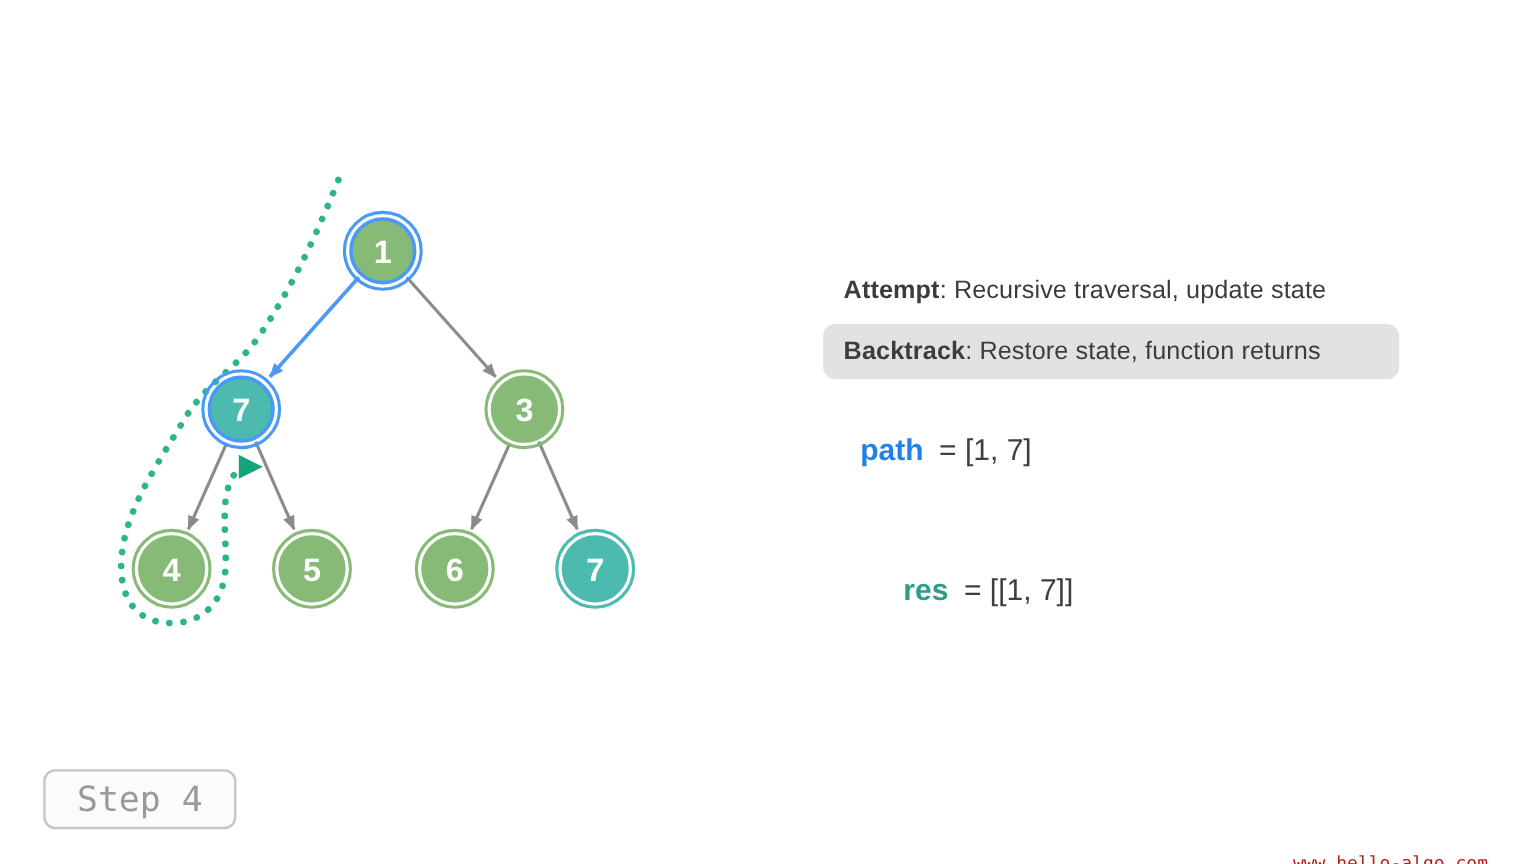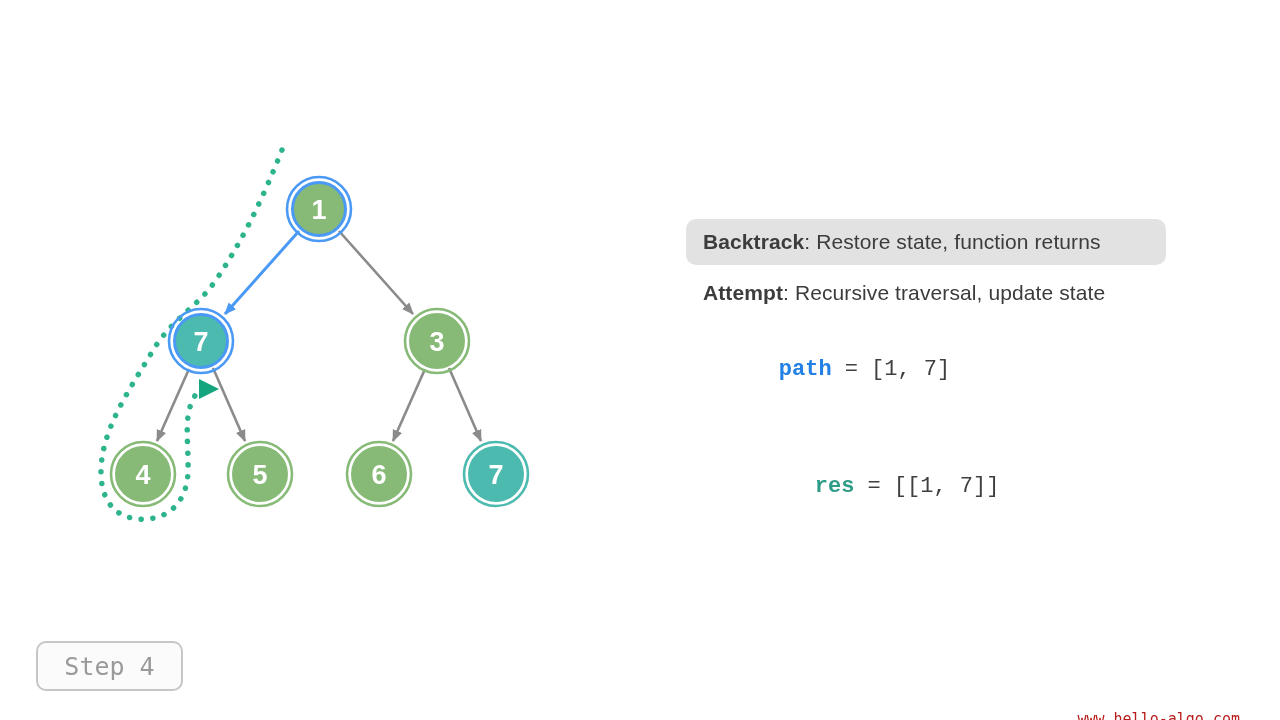--- a/index.html
+++ b/index.html
@@ -35,39 +35,39 @@
     padding:0 17px;border-radius:10px;
     font-size:21px;color:var(--text-dark);letter-spacing:0.1px;
     white-space:pre;
   }
   .legend-row + .legend-row{margin-top:5px;}
   .legend-row.highlighted{background:var(--highlight-bg);}
   .legend-row .b{font-weight:bold;}
 
   
   .code-line{
-    position:absolute;left:726px;
-    font-family:Liberation Mono, monospace;
-    font-size:22px;color:var(--code-dark);
+    position:absolute;left:689px;
+    font-family:Liberation Sans, sans-serif;
+    font-size:25px;color:var(--code-dark);
     white-space:pre;
   }
   .code-line .var{font-weight:bold;}
   .code-line.path-line{top:332px;}
   .code-line.path-line .var{color:var(--code-path-blue);}
   .code-line.res-line{top:449px;}
   .code-line.res-line .var{color:var(--code-res-teal);margin-left:36px;}
   .code-line .val{margin-left:13px;}
 
   
   .step-box{
-    position:absolute;left:36px;top:641px;width:147px;height:50px;
+    position:absolute;left:36px;top:641px;width:161px;height:50px;
     border:2px solid #c6c6c6;border-radius:10px;background:#fbfbfb;
     display:flex;align-items:center;justify-content:center;
     font-family:"DejaVu Sans Mono", monospace;
-    font-size:25px;color:#9a9a9a;box-sizing:border-box;
+    font-size:29px;color:#9a9a9a;box-sizing:border-box;
     white-space:pre;
   }
   .watermark{
     position:absolute;right:40px;top:678px;
     font-family:"DejaVu Sans Mono", monospace;
     font-size:15px;color:#b91c1c;margin-top:32px;
   }
 </style>
 </head>
 <body>
@@ -135,25 +135,25 @@
       </g>
       <g transform="translate(496,474)">
         <circle class="ring" r="32" style="stroke: var(--node-teal);"></circle>
         <circle class="disc" r="26.5" style="fill: var(--node-teal); stroke: var(--node-teal);"></circle>
         <text class="node-label" y="1">7</text>
       </g>
     </g>
   </svg>
 
   <div class="legend">
+    <div class="legend-row">
+      <span class="b">Attempt</span><span>: Recursive traversal, update state</span>
+    </div>
     <div class="legend-row highlighted">
       <span class="b">Backtrack</span><span>: Restore state, function returns</span>
-    </div>
-    <div class="legend-row">
-      <span class="b">Attempt</span><span>: Recursive traversal, update state</span>
     </div>
   </div>
 
   <div class="code-line path-line">
     <span class="var">path</span><span class="val">= [1, 7]</span>
   </div>
   <div class="code-line res-line">
     <span class="var">res</span><span class="val">= [[1, 7]]</span>
   </div>
 

